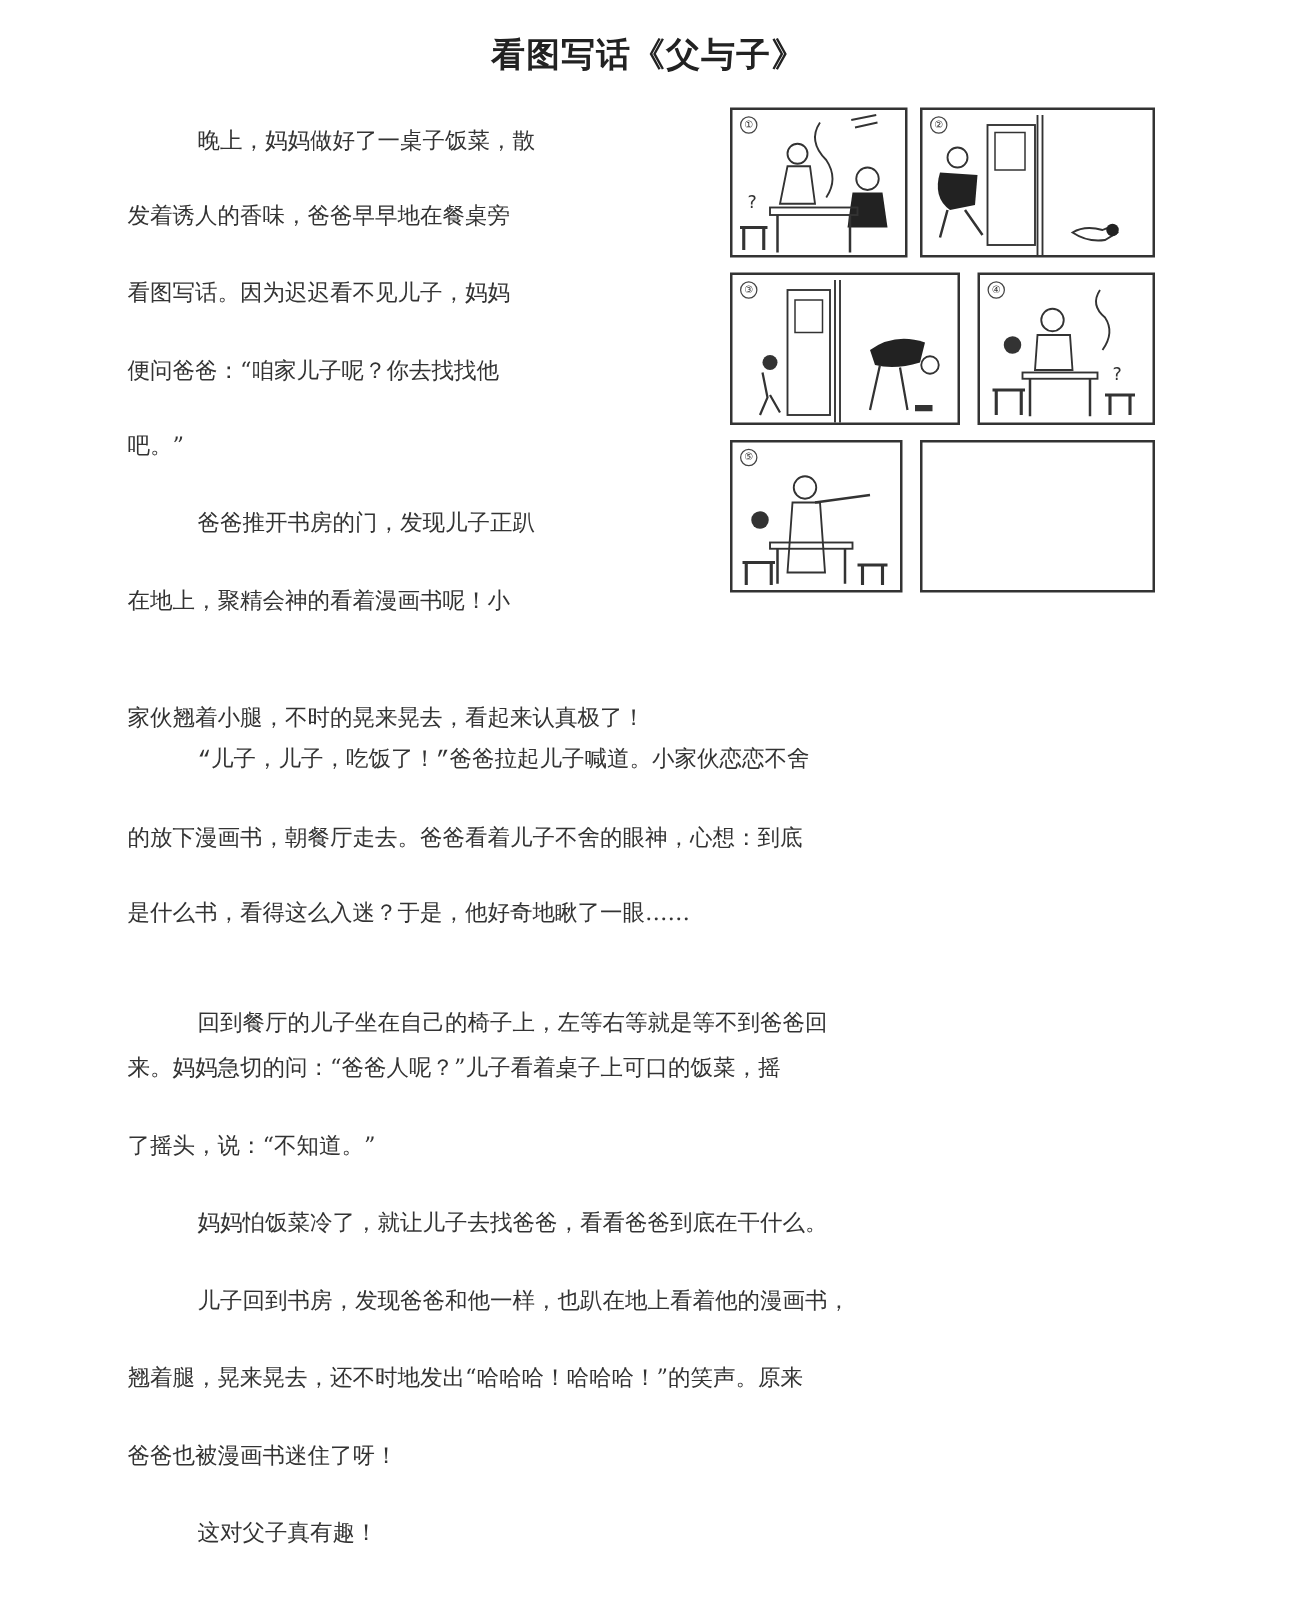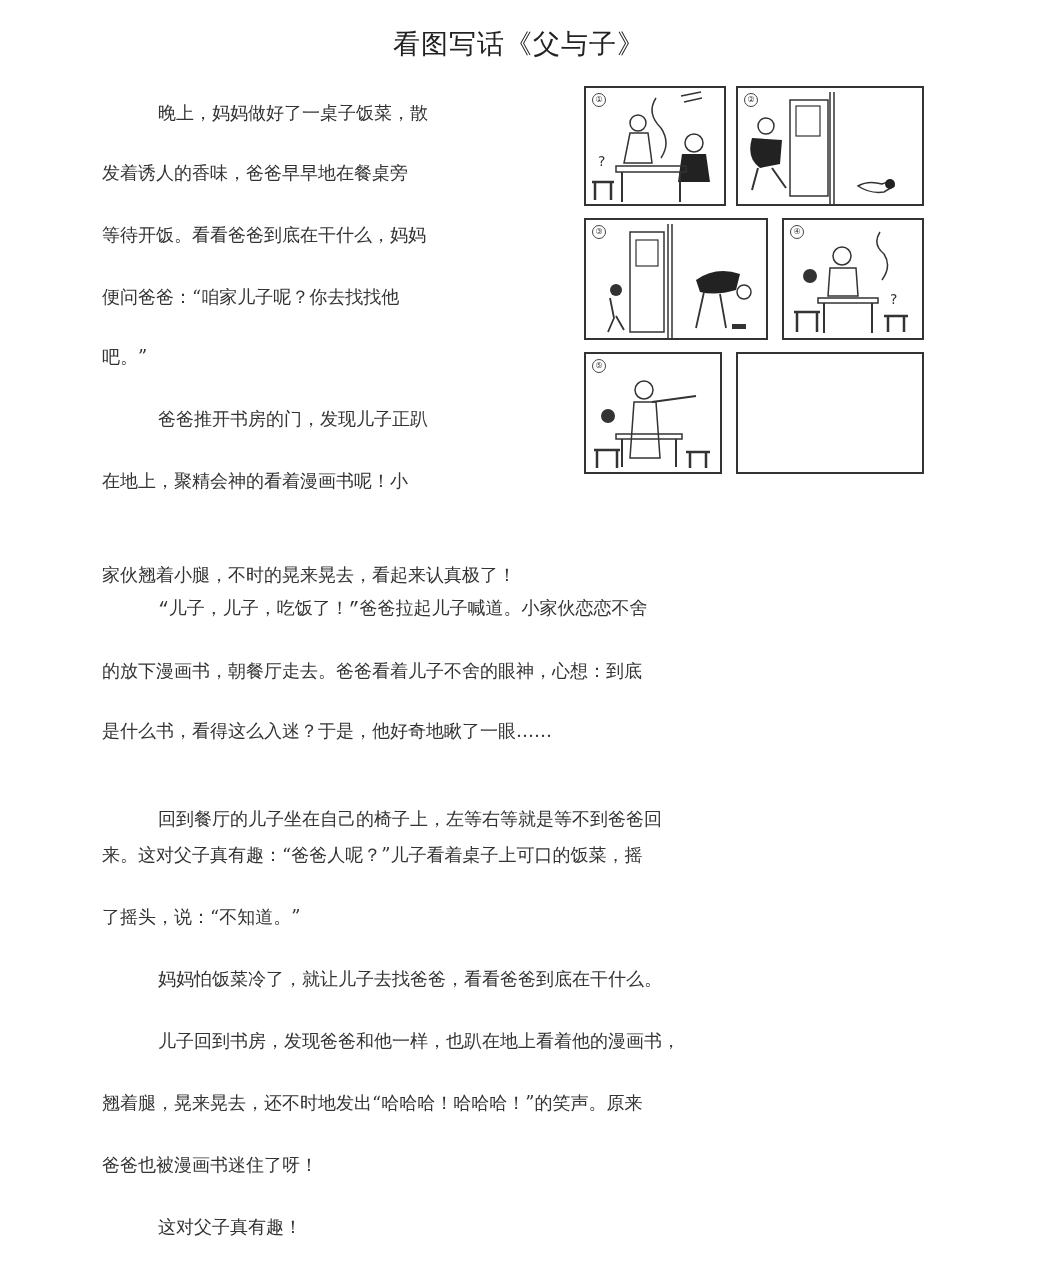--- a/index.html
+++ b/index.html
@@ -4,21 +4,21 @@
 <style>
   html, body { margin: 0; padding: 0; background: #ffffff; }
   body {
     width: 1038px; height: 1280px; position: relative; overflow: hidden;
     font-family: "DejaVu Serif", "Liberation Serif", serif;
     color: #2a2a2a;
   }
   .title {
     position: absolute; left: 0; top: 26px; width: 1038px; text-align: center;
     font-family: "DejaVu Sans", "Liberation Sans", sans-serif;
-    font-weight: normal; font-size: 27px; color: #222; letter-spacing: 1px;
+    font-weight: bold; font-size: 27px; color: #222; letter-spacing: 1px;
   }
   .line {
     position: absolute; font-size: 18px; white-space: nowrap; line-height: 30px;
     color: #333;
   }
   .panel {
     position: absolute; border: 2px solid #333; background: #fff; box-sizing: border-box;
   }
   .num {
     position: absolute; left: 6px; top: 5px; width: 12px; height: 12px;
@@ -27,34 +27,34 @@
   }
   .panel svg { position: absolute; left: 0; top: 0; }
 </style>
 </head>
 <body>
 
 <div class="title">看图写话《父与子》</div>
 
 <div class="line" style="left:158px;top:98px;">晚上，妈妈做好了一桌子饭菜，散</div>
 <div class="line" style="left:102px;top:158px;">发着诱人的香味，爸爸早早地在餐桌旁</div>
-<div class="line" style="left:102px;top:220px;">等待开饭。看看爸爸到底在干什么，妈妈</div>
+<div class="line" style="left:102px;top:220px;">看图写话。因为迟迟看不见儿子，妈妈</div>
 <div class="line" style="left:102px;top:282px;">便问爸爸：“咱家儿子呢？你去找找他</div>
 <div class="line" style="left:102px;top:342px;">吧。”</div>
 
 <div class="line" style="left:158px;top:404px;">爸爸推开书房的门，发现儿子正趴</div>
 <div class="line" style="left:102px;top:466px;">在地上，聚精会神的看着漫画书呢！小</div>
 <div class="line" style="left:102px;top:560px;">家伙翘着小腿，不时的晃来晃去，看起来认真极了！</div>
 
 <div class="line" style="left:158px;top:594px;font-family:Liberation Mono, monospace;">“儿子，儿子，吃饭了！”爸爸拉起儿子喊道。小家伙恋恋不舍</div>
 <div class="line" style="left:102px;top:656px;">的放下漫画书，朝餐厅走去。爸爸看着儿子不舍的眼神，心想：到底</div>
 <div class="line" style="left:102px;top:716px;">是什么书，看得这么入迷？于是，他好奇地瞅了一眼……</div>
 
 <div class="line" style="left:158px;top:804px;">回到餐厅的儿子坐在自己的椅子上，左等右等就是等不到爸爸回</div>
-<div class="line" style="left:102px;top:840px;">来。这对父子真有趣：“爸爸人呢？”儿子看着桌子上可口的饭菜，摇</div>
+<div class="line" style="left:102px;top:840px;">来。妈妈急切的问：“爸爸人呢？”儿子看着桌子上可口的饭菜，摇</div>
 <div class="line" style="left:102px;top:902px;">了摇头，说：“不知道。”</div>
 
 <div class="line" style="left:158px;top:964px;">妈妈怕饭菜冷了，就让儿子去找爸爸，看看爸爸到底在干什么。</div>
 
 <div class="line" style="left:158px;top:1026px;">儿子回到书房，发现爸爸和他一样，也趴在地上看着他的漫画书，</div>
 <div class="line" style="left:102px;top:1088px;">翘着腿，晃来晃去，还不时地发出“哈哈哈！哈哈哈！”的笑声。原来</div>
 <div class="line" style="left:102px;top:1150px;">爸爸也被漫画书迷住了呀！</div>
 
 <div class="line" style="left:158px;top:1212px;">这对父子真有趣！</div>
 

